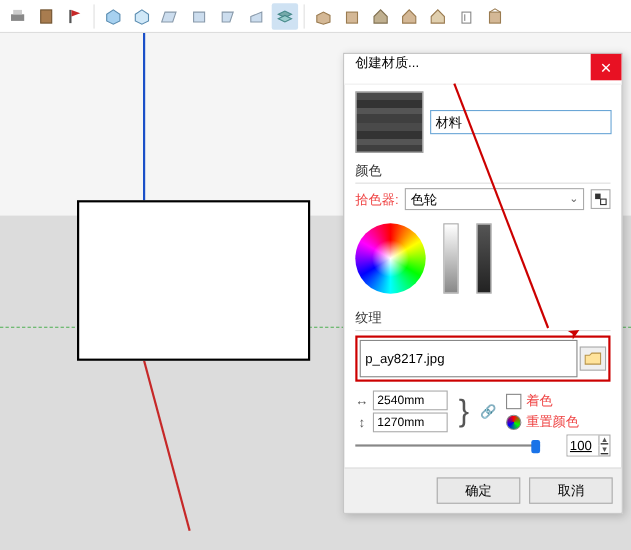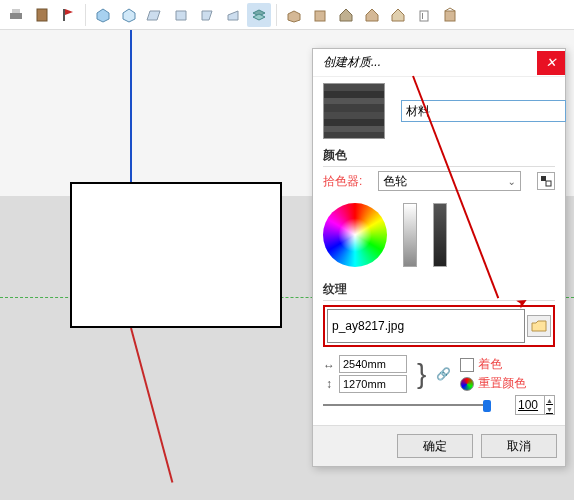--- a/index.html
+++ b/index.html
@@ -48,39 +48,39 @@
 
 .dialog {
   position: absolute;
   left: 312px; top: 48px;
   width: 254px;
   background: #fff;
   border: 1px solid #bbb;
   box-shadow: 2px 2px 8px rgba(0,0,0,0.2);
 }
 .dlg-title {
-  height: 28px; display: flex; align-items: center; justify-content: space-between;
-  padding: 0 0 0 10px; background: #fff; border-bottom: 1px solid #eee; font-style: italic;
+  height: 28px; display: flex; justify-content: space-between;
+  padding: 0 0 0 10px; background: #fff; border-bottom: 1px solid #eee;
 }
 .dlg-close {
   width: 28px; height: 24px; background: #e81123; color: #fff;
   display: flex; align-items: center; justify-content: center; font-size: 13px;
   cursor: pointer;
 }
 .dlg-body { padding: 6px 10px 10px; }
-.row { display: flex; align-items: center; gap: 16px; margin-bottom: 6px; }
+.row { display: flex; align-items: center; gap: 6px; margin-bottom: 6px; }
 .preview {
   width: 62px; height: 56px;
   background: repeating-linear-gradient(180deg,#4a4a4a 0 7px,#333 7px 14px,#555 14px 20px,#3f3f3f 20px 28px);
   border: 1px solid #999; flex-shrink:0;
 }
 .name-input {
   flex: 1; height: 22px; border: 1px solid #6aa6d6; padding: 0 4px; background: #fff;
 }
-.section-hdr { margin: 8px 0 4px; color: #333; border-bottom: 1px solid #ddd; padding-bottom: 2px; font-weight: bold; }
+.section-hdr { margin: 8px 0 4px; color: #333; border-bottom: 1px solid #ddd; padding-bottom: 2px; }
 .label { color: #ef4444; }
 .select {
   flex: 1; height: 20px; border: 1px solid #aaa; background: #fff;
   display: flex; align-items: center; justify-content: space-between;
   padding: 0 4px;
 }
 .select .chevron { color: #666; font-size: 10px; }
 
 .color-area { display: flex; gap: 16px; align-items: flex-start; padding: 6px 0; }
 .color-wheel {

